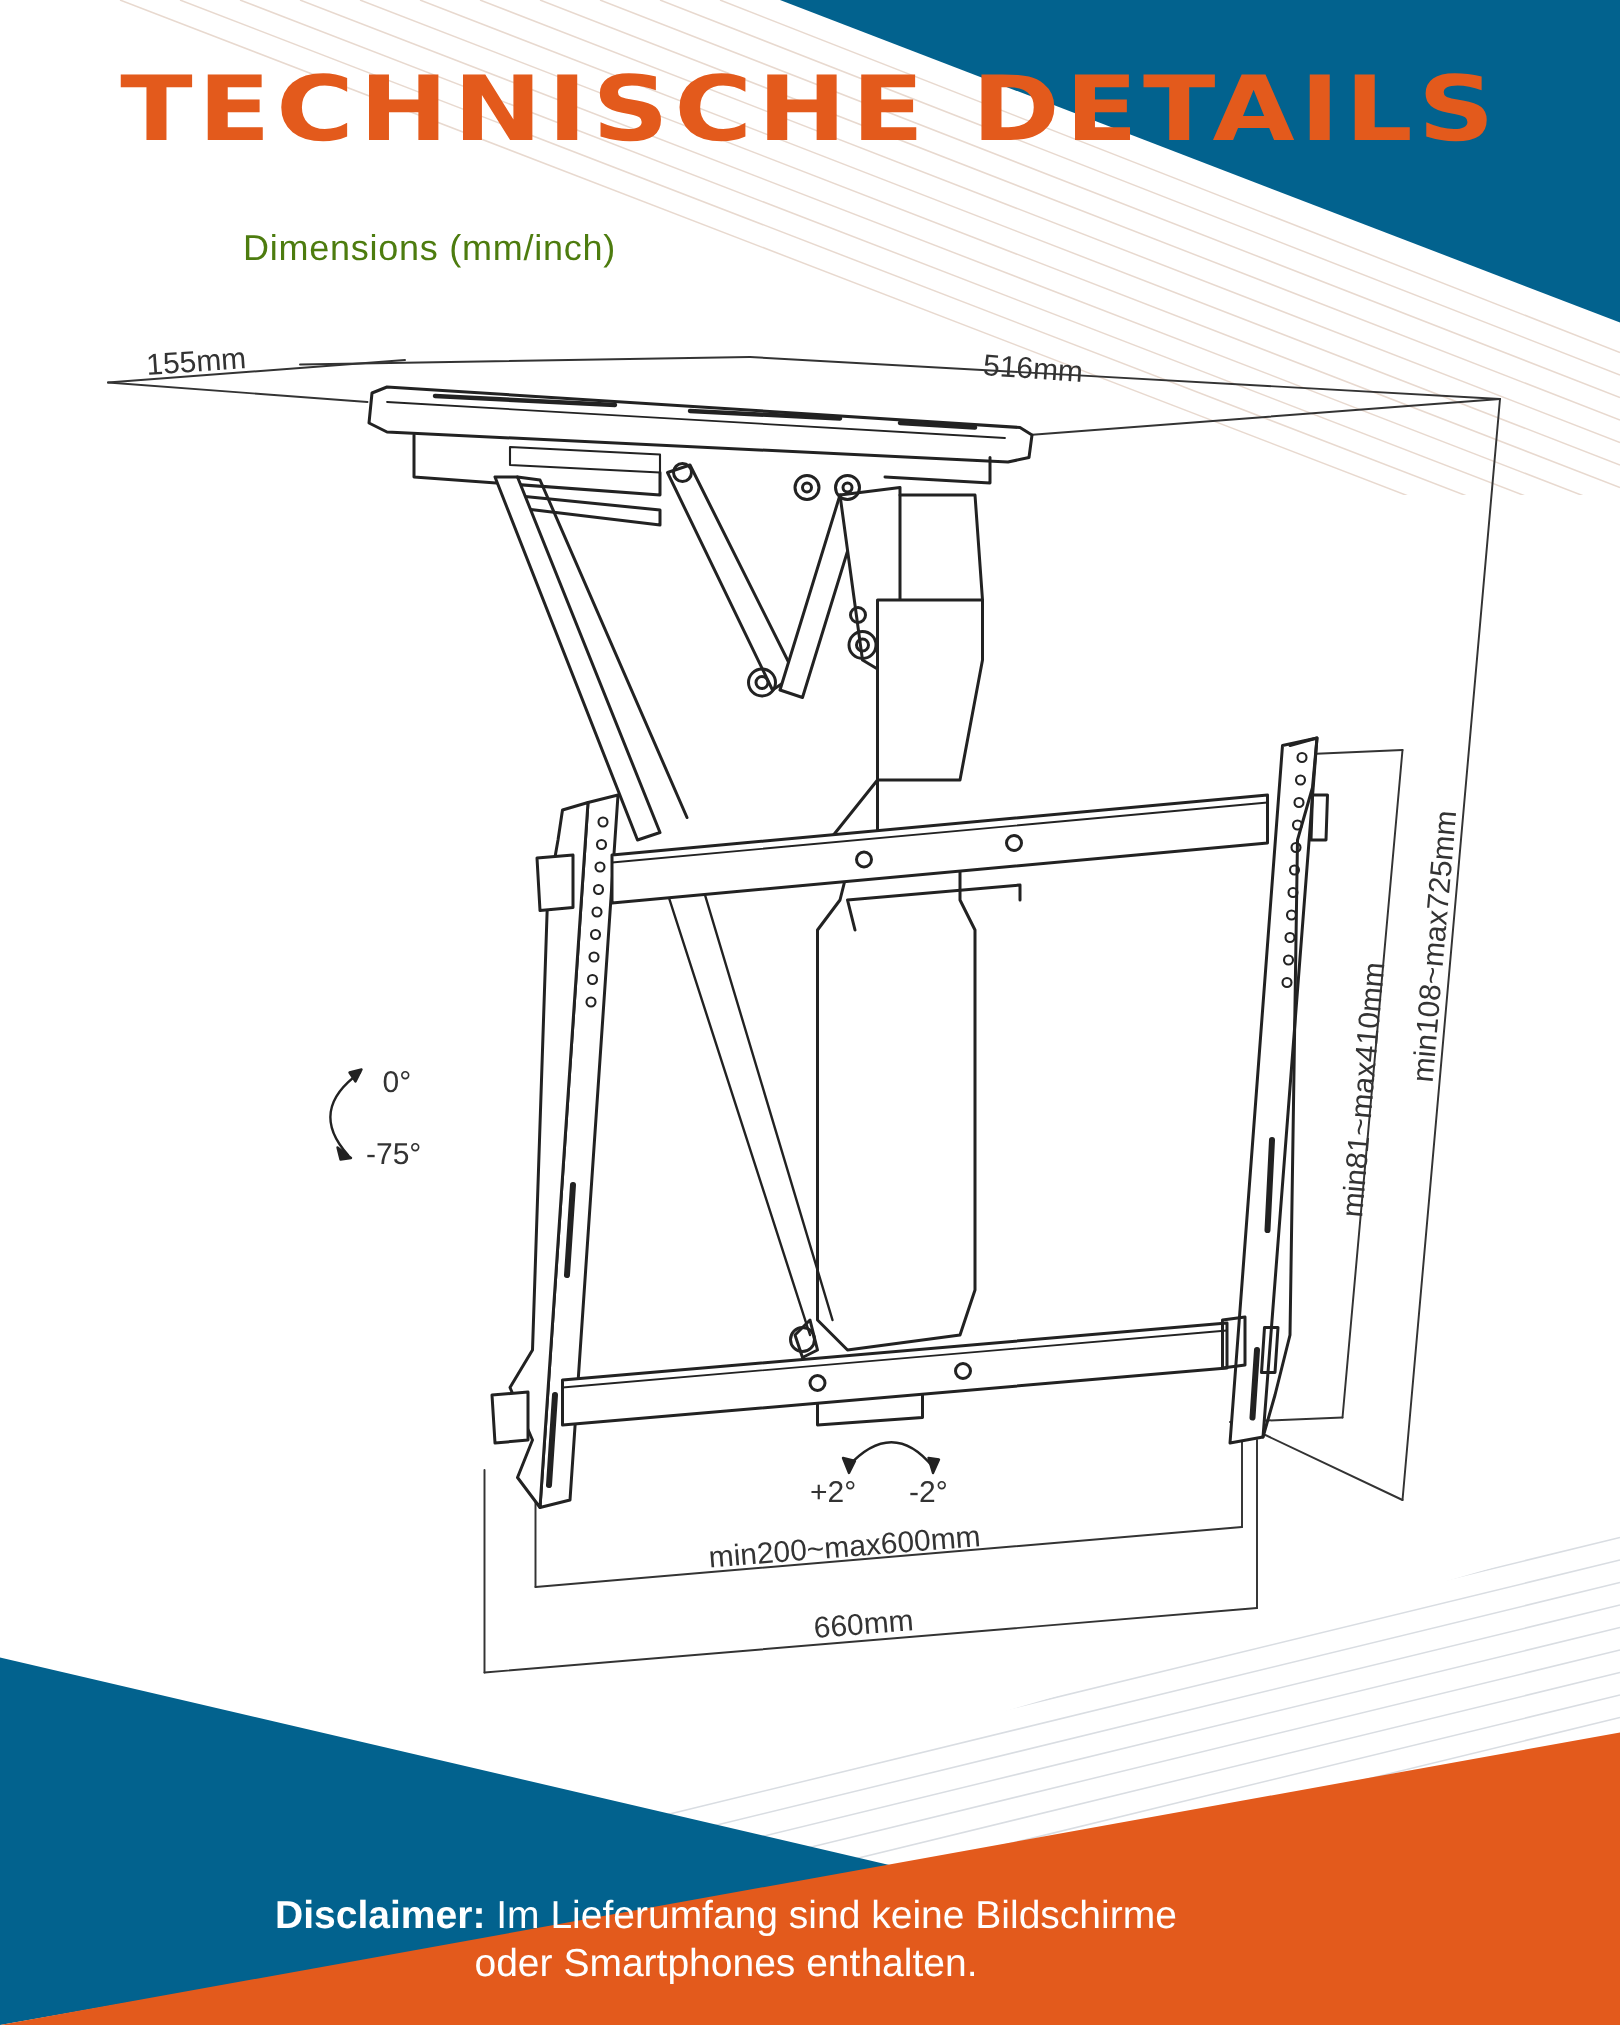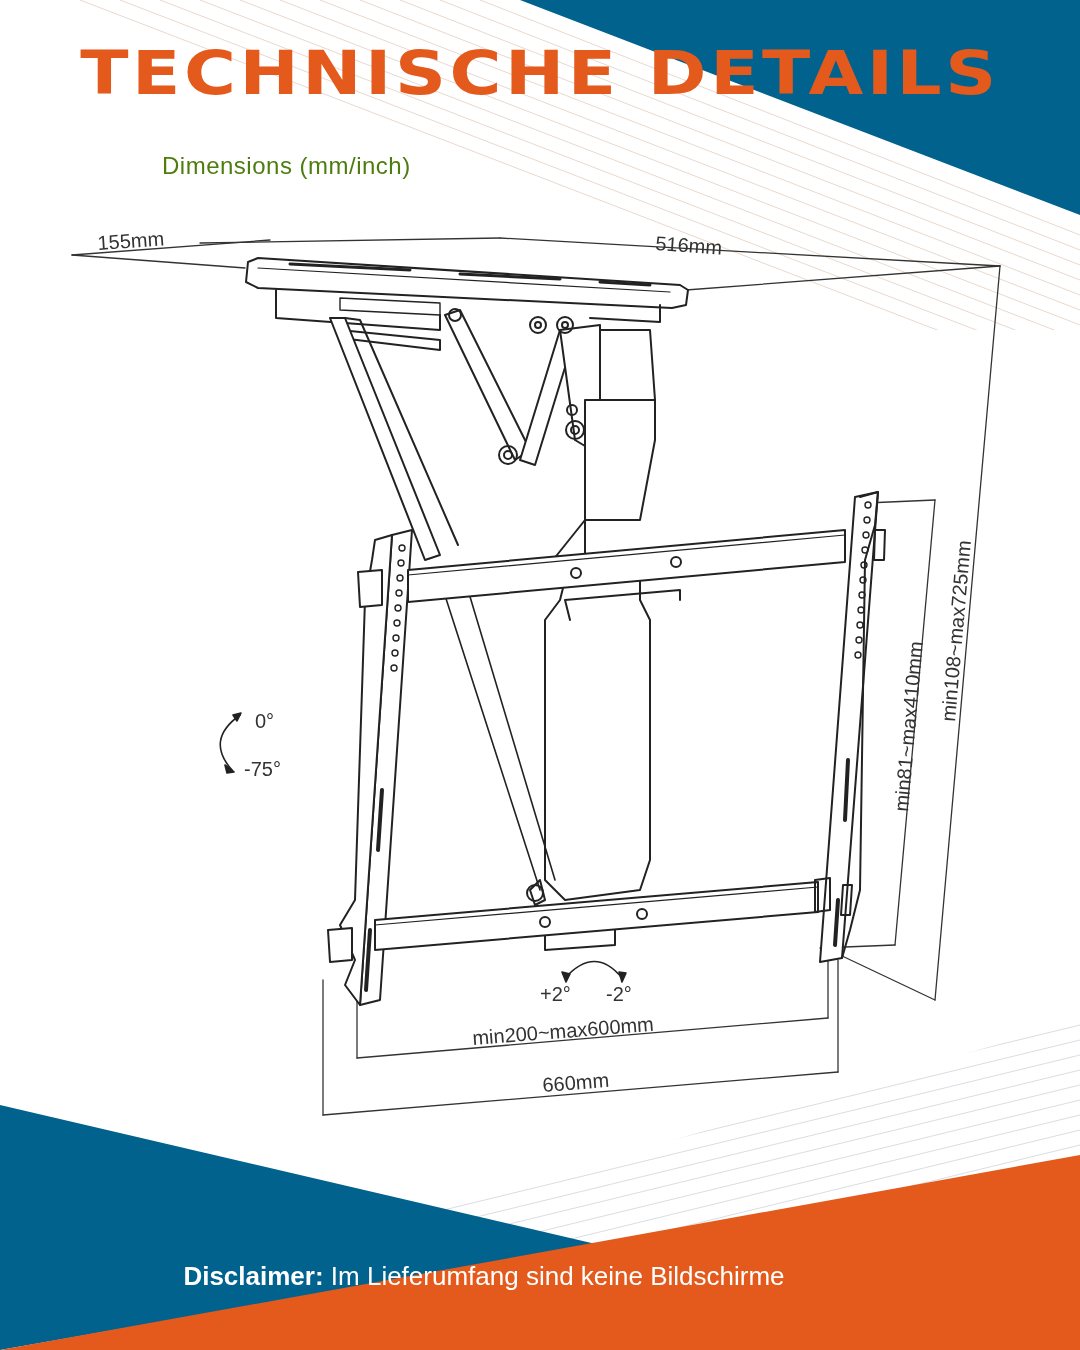--- a/index.html
+++ b/index.html
@@ -196,13 +196,14 @@
   <text class="dimlabel" x="473" y="1045" transform="rotate(-4.5 473 1045)" stroke="none">min200~max600mm</text>
   <text class="dimlabel" x="543" y="1092" transform="rotate(-4.5 543 1092)" stroke="none">660mm</text>
   <text class="dimlabel" x="255" y="728" stroke="none">0°</text>
   <text class="dimlabel" x="244" y="776" stroke="none">-75°</text>
   <text class="dimlabel" x="540" y="1001" stroke="none">+2°</text>
   <text class="dimlabel" x="606" y="1001" stroke="none">-2°</text>
 </svg>
 
 <div class="disclaimer">
   <b>Disclaimer:</b><span> Im Lieferumfang sind keine Bildschirme</span><br>
+  <span>oder Smartphones enthalten.</span>
 </div>
 
 </body></html>

